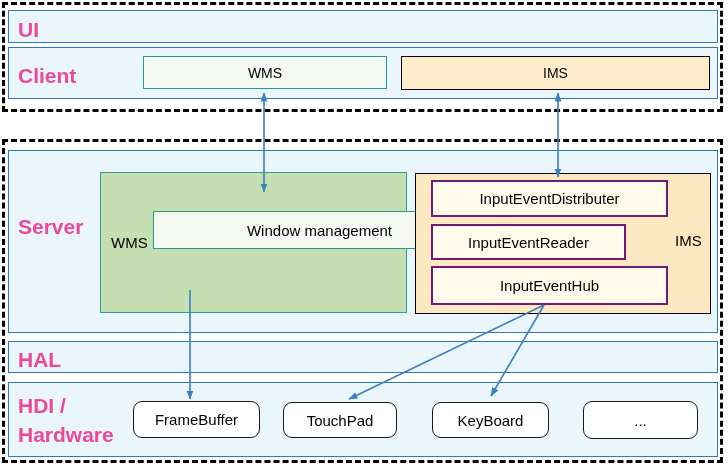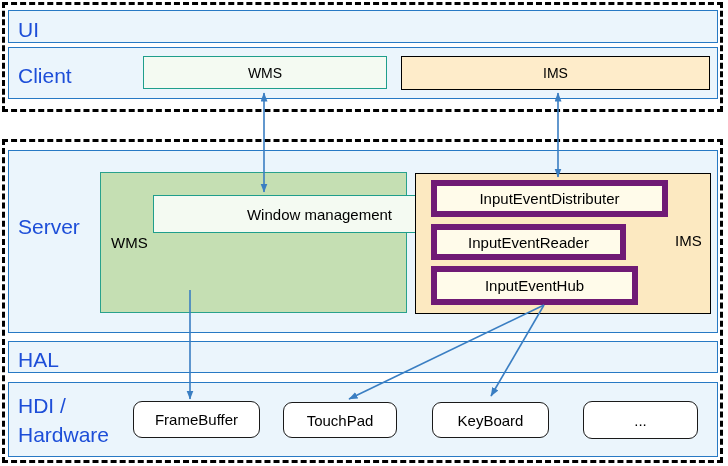--- a/index.html
+++ b/index.html
@@ -24,23 +24,24 @@
   }
   .band {
     position: absolute;
     background: #ebf5fc;
     border: 1.5px solid #2779c4;
     box-sizing: border-box;
   }
   .band-label {
     position: absolute;
     font-size: 21px;
-    color: #1d4ed8;
+    color: #ec4899;
     white-space: pre-wrap;
     line-height: 29px;
+    font-weight: bold;
   }
   .node {
     position: absolute;
     box-sizing: border-box;
     display: flex;
     align-items: center;
     justify-content: center;
     font-size: 14px;
     text-align: center;
   }
@@ -68,21 +69,21 @@
     position: absolute;
     font-size: 15px;
     color: #000;
   }
   .green-inner {
     border: 1.6px solid #1f9e8c;
     background: #f4faf2;
     font-size: 15px;
   }
   .gold-inner {
-    border: 6px solid #701a75;
+    border: 2px solid #701a75;
     background: #fffbea;
     font-size: 15px;
   }
   .hw-box {
     border: 1.5px solid #1a1a1a;
     background: #ffffff;
     border-radius: 9px;
     font-size: 15px;
   }
   #arrow-layer {
@@ -114,34 +115,34 @@
   </div>
   <div class="node ims-client" style="left:401px; top:56px; width:309px; height:34px;">
     <span>IMS</span>
   </div>
 
   <div class="band" style="left:8px; top:150px; width:710px; height:183px;"></div>
   <div class="band-label" style="left:18px; top:212px;">Server</div>
 
   <div class="wms-group" style="left:100px; top:172px; width:307px; height:141px;">
     <div class="group-label" style="left:10px; top:61px;">WMS</div>
-    <div class="node green-inner" style="left:52px; top:22px; width:290px; height:38px;padding-left:43px;">
+    <div class="node green-inner" style="left:52px; top:38px; width:290px; height:38px;padding-left:43px;">
       <span>Window management</span>
     </div>
   </div>
 
   <div class="ims-group" style="left:415px; top:173px; width:296px; height:141px;">
     <div class="group-label" style="left:259px; top:58px;">IMS</div>
     <div class="node gold-inner" style="left:15px; top:6px; width:237px; height:37px;">
       <span>InputEventDistributer</span>
     </div>
     <div class="node gold-inner" style="left:15px; top:50px; width:195px; height:36px;">
       <span>InputEventReader</span>
     </div>
-    <div class="node gold-inner" style="left:15px; top:92px; width:207px; height:39px;">
+    <div class="node gold-inner" style="left:15px; top:92px; width:237px; height:39px;">
       <span>InputEventHub</span>
     </div>
   </div>
 
   <div class="band" style="left:8px; top:341px; width:710px; height:32px;"></div>
   <div class="band-label" style="left:18px; top:345px;">HAL</div>
 
   <div class="band" style="left:8px; top:382px; width:710px; height:75px;"></div>
   <div class="band-label" style="left:18px; top:391px; width:110px;">HDI / Hardware</div>
 

